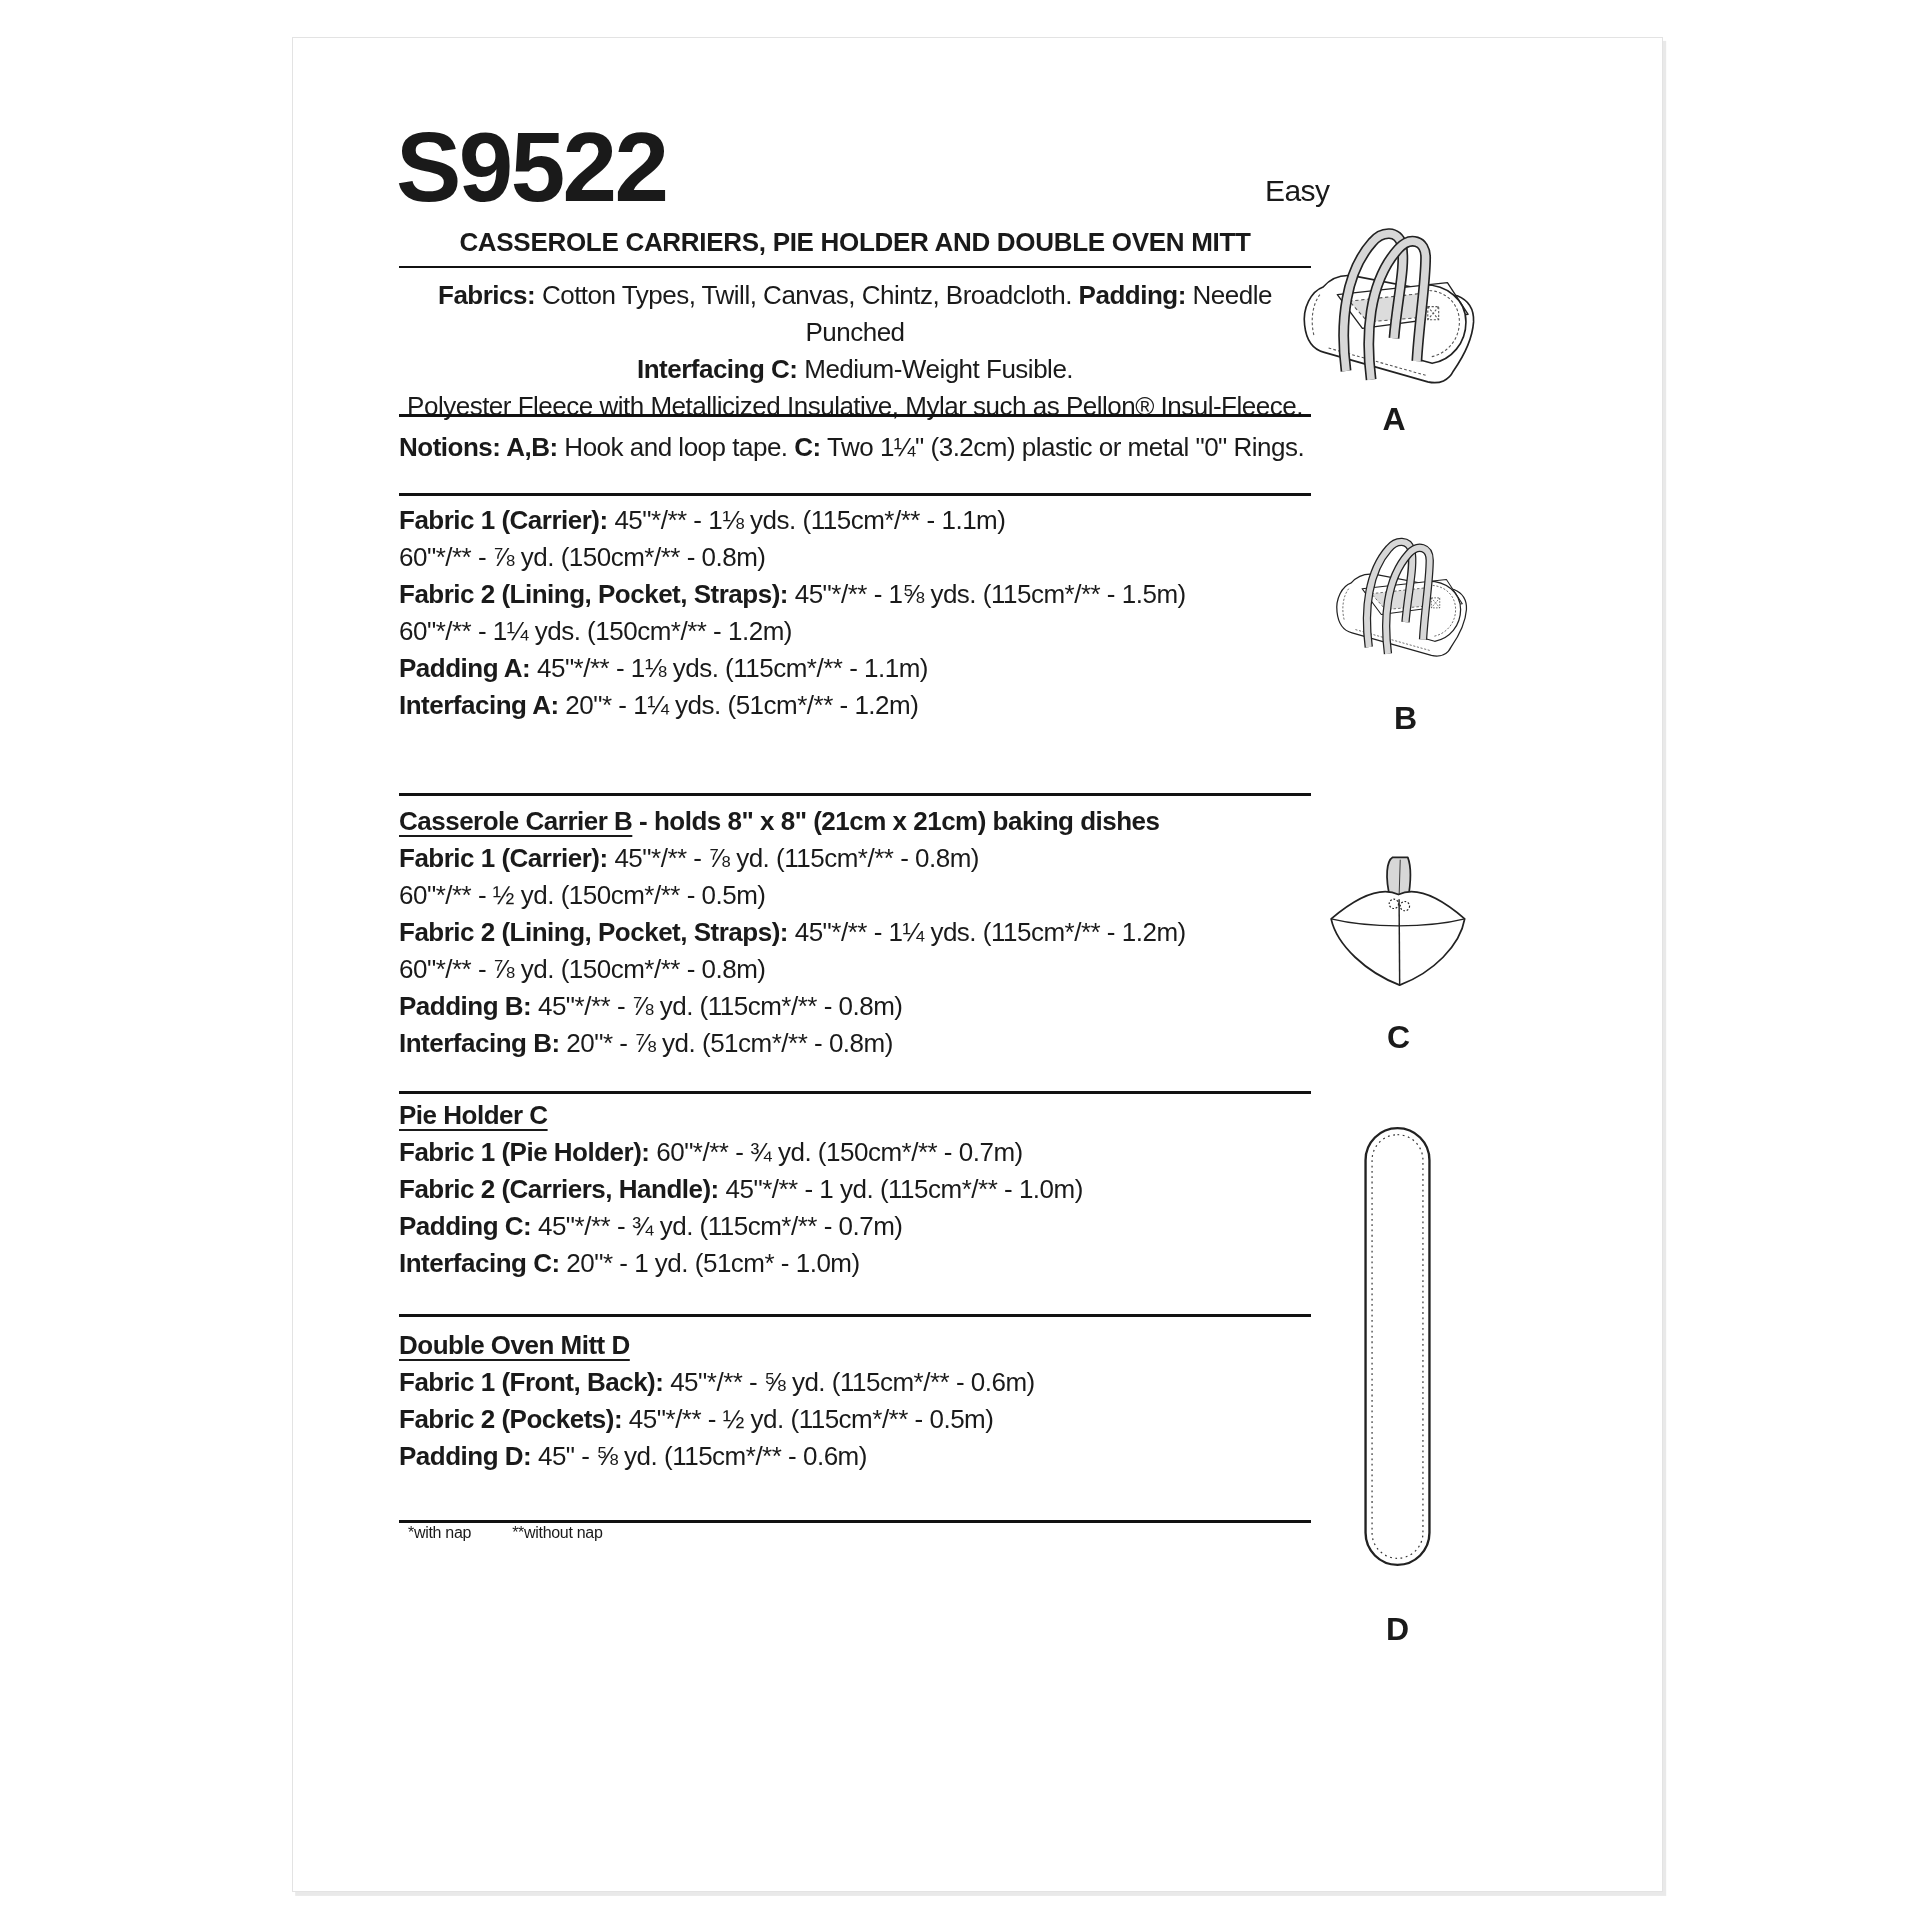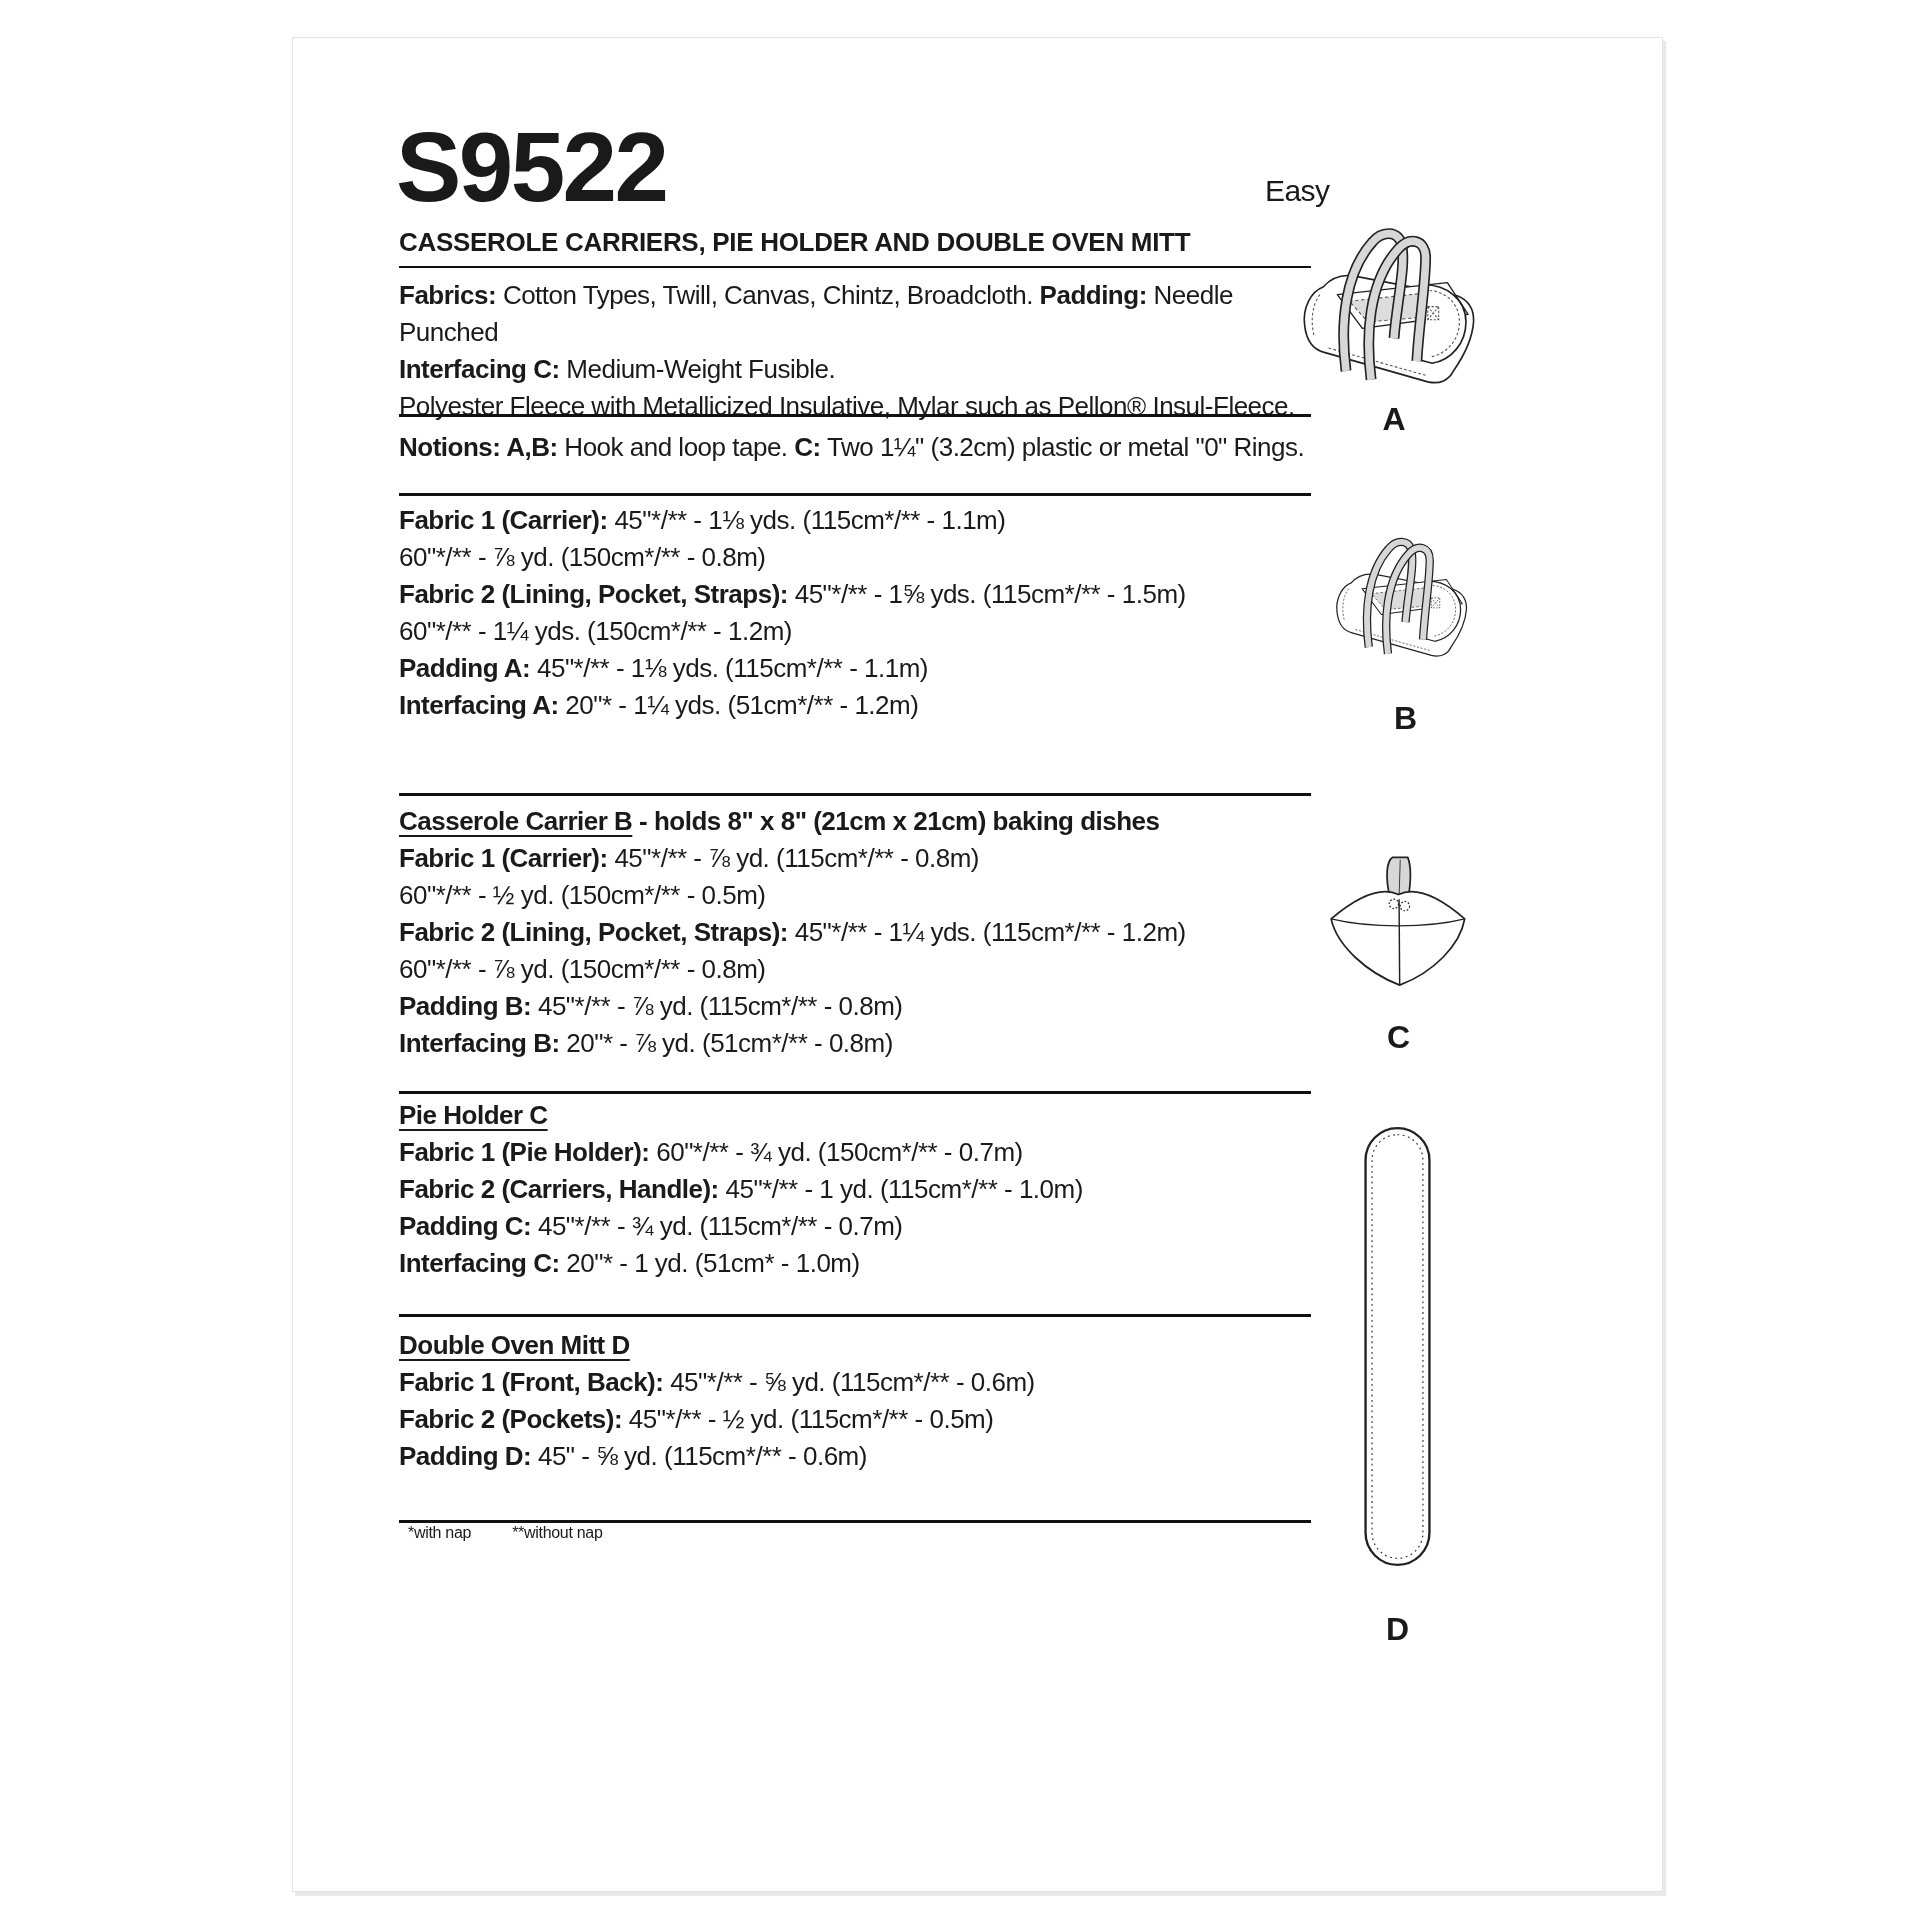--- a/index.html
+++ b/index.html
@@ -2,21 +2,21 @@
 <html style="font-size:10.3px"><head>
 <meta charset="utf-8">
 <style>
   html,body{margin:0;padding:0;width:1926px;height:1926px;background:#ffffff;
     font-family:"Liberation Sans",sans-serif;color:#1a1a1a;}
   .abs{position:absolute;}
   .page{position:absolute;left:292px;top:37px;width:1342px;height:1853px;background:#fff;
     border:1.3px solid #e3e3e3;box-shadow:3.2px 3.9px 0 0 #e9e9e9;padding-left:27px;}
   .pattern-number{left:103px;top:76px;font-size:98px;font-weight:700;letter-spacing:-2.6px;line-height:1.1;}
   .easy{left:945px;top:136px;font-size:30px;letter-spacing:-0.6px;margin-left:27px;}
-  .subtitle-block{left:106px;top:189px;width:912px;}
+  .subtitle-block{left:106px;top:189px;width:912px;text-align:center;}
   .subtitle{font-size:26px;font-weight:700;letter-spacing:-0.3px;border-bottom:2.6px solid #111;
     padding-bottom:7.7px;margin-bottom:9px;white-space:pre;}
   .line{font-size:26px;line-height:37px;letter-spacing:-0.5px;white-space:pre-wrap;}
   .rule{left:106px;width:912px;height:2.6px;background:#111;}
   .sec{left:106px;width:937px;}
   .h b.u{text-decoration:underline;text-decoration-thickness:1.9px;text-underline-offset:4.5px;}
   .footnote{left:115px;top:1486px;font-size:16px;letter-spacing:-0.3px;}
   .footnote span{margin-right:41px;}
   .view-label{font-size:32px;font-weight:700;text-align:center;letter-spacing:0;}
   b{font-weight:700;margin-top:45px;}

